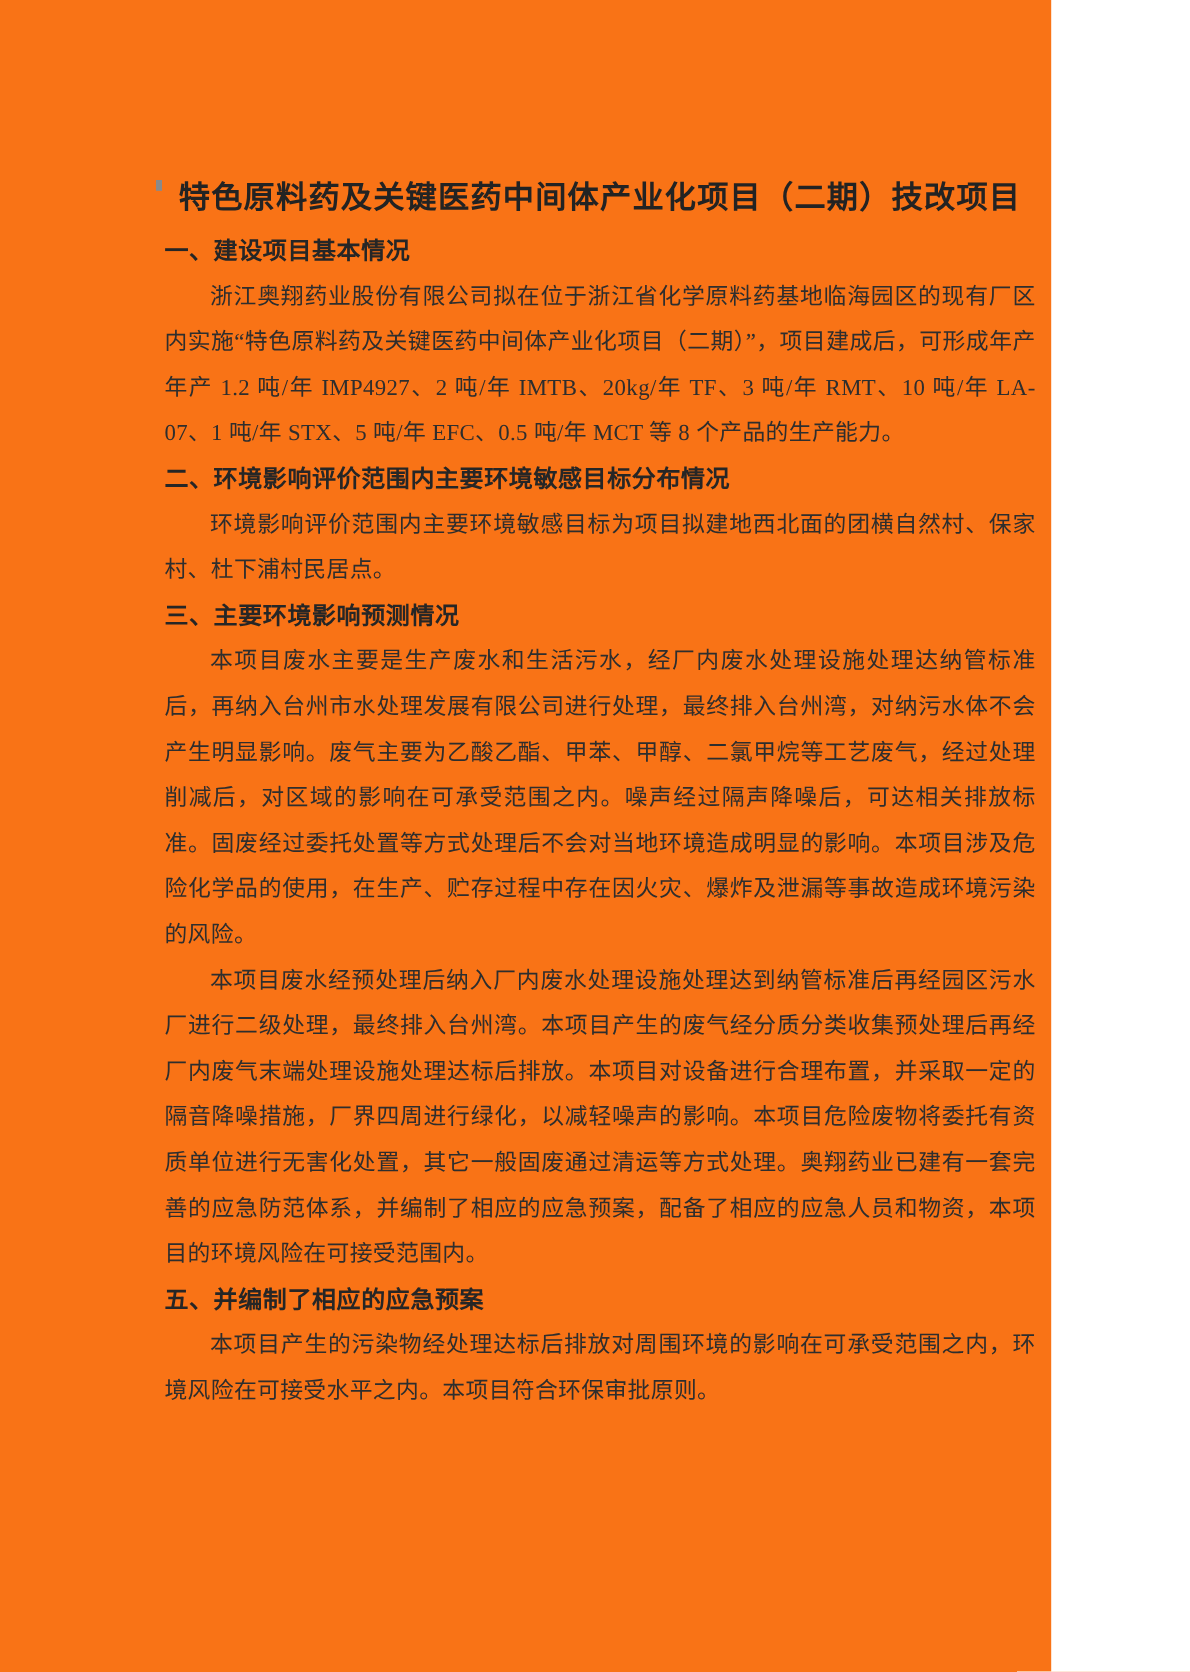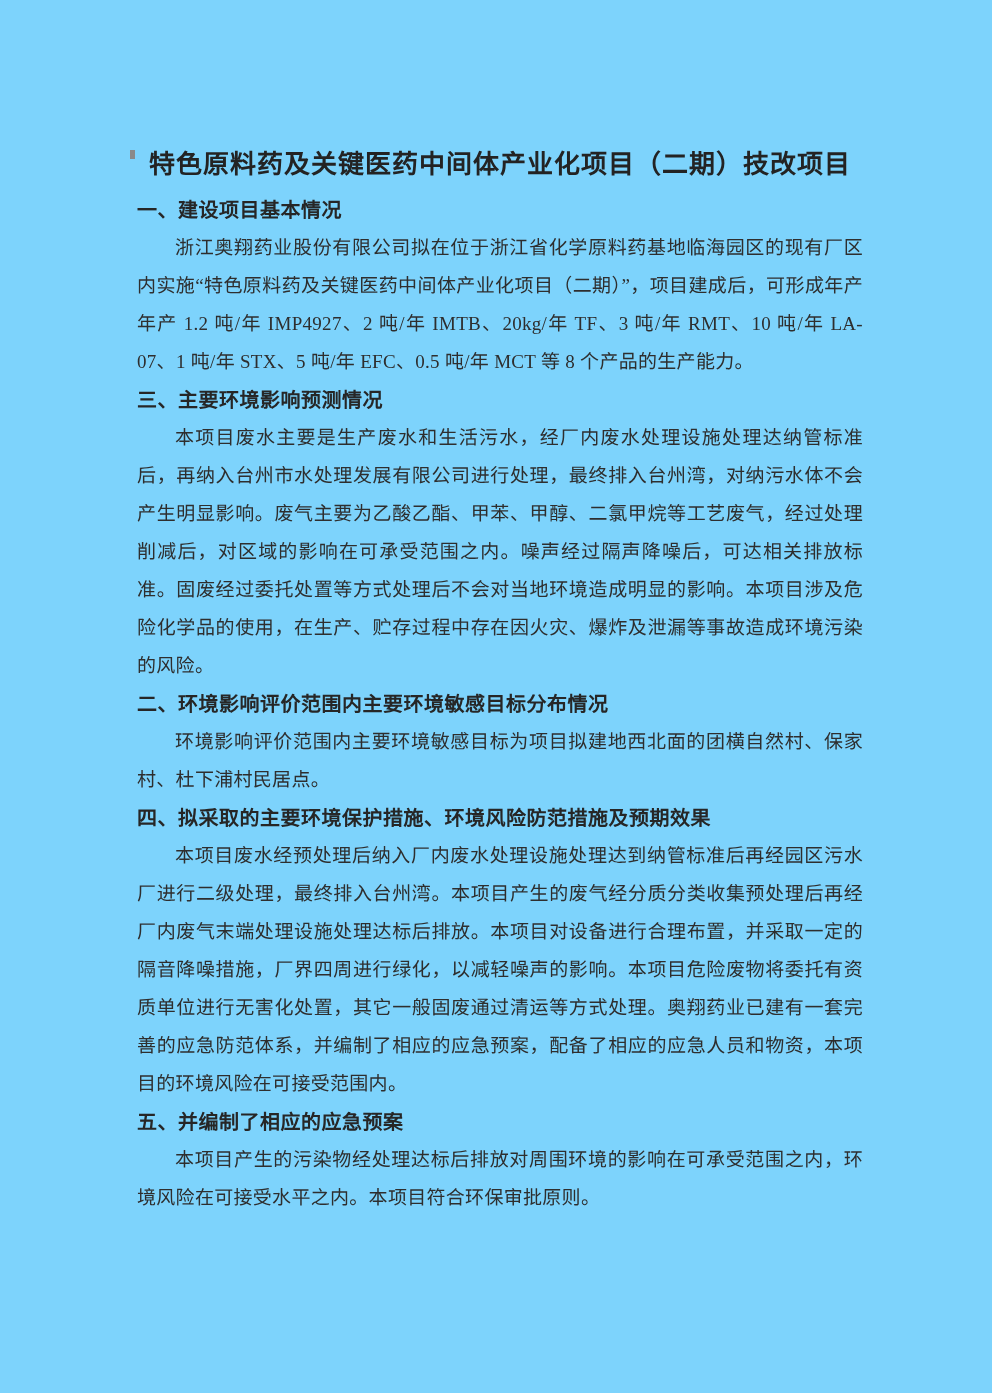--- a/index.html
+++ b/index.html
@@ -2,23 +2,23 @@
 <html lang="zh-CN"><head>
 <meta charset="utf-8">
 <style>
   html, body {
     margin: 0;
     padding: 0;
     background: #ffffff;
   }
   .page {
     position: relative;
-    width: 992px;
+    width: 876px;
     height: 1393px;
-    background: #7dd3fc;
+    background: #f97316;
     overflow: hidden;
     color: #2b2b2b;
   }
   .scan-artifact {
     position: absolute;
     left: 130px;
     top: 150px;
     width: 5px;
     height: 9px;
     background: #8a8a8a;
@@ -75,31 +75,30 @@
     </div>
 
     <div class="doc-body">
 
       <div>
         <div class="section-heading">一、建设项目基本情况</div>
         <p class="section-paragraph">浙江奥翔药业股份有限公司拟在位于浙江省化学原料药基地临海园区的现有厂区内实施“特色原料药及关键医药中间体产业化项目（二期）”，项目建成后，可形成年产年产 1.2 吨/年 IMP4927、2 吨/年 IMTB、20kg/年 TF、3 吨/年 RMT、10 吨/年 LA-07、1 吨/年 STX、5 吨/年 EFC、0.5 吨/年 MCT 等 8 个产品的生产能力。</p>
       </div>
 
       <div>
+        <div class="section-heading">二、环境影响评价范围内主要环境敏感目标分布情况</div>
+        <p class="section-paragraph">环境影响评价范围内主要环境敏感目标为项目拟建地西北面的团横自然村、保家村、杜下浦村民居点。</p>
+      </div>
+
+      <div>
         <div class="section-heading">三、主要环境影响预测情况</div>
         <p class="section-paragraph">本项目废水主要是生产废水和生活污水，经厂内废水处理设施处理达纳管标准后，再纳入台州市水处理发展有限公司进行处理，最终排入台州湾，对纳污水体不会产生明显影响。废气主要为乙酸乙酯、甲苯、甲醇、二氯甲烷等工艺废气，经过处理削减后，对区域的影响在可承受范围之内。噪声经过隔声降噪后，可达相关排放标准。固废经过委托处置等方式处理后不会对当地环境造成明显的影响。本项目涉及危险化学品的使用，在生产、贮存过程中存在因火灾、爆炸及泄漏等事故造成环境污染的风险。</p>
       </div>
 
       <div>
-        <div class="section-heading">二、环境影响评价范围内主要环境敏感目标分布情况</div>
-        <p class="section-paragraph">环境影响评价范围内主要环境敏感目标为项目拟建地西北面的团横自然村、保家村、杜下浦村民居点。</p>
-      </div>
-
-      <div>
-        <div class="section-heading">四、拟采取的主要环境保护措施、环境风险防范措施及预期效果</div>
         <p class="section-paragraph">本项目废水经预处理后纳入厂内废水处理设施处理达到纳管标准后再经园区污水厂进行二级处理，最终排入台州湾。本项目产生的废气经分质分类收集预处理后再经厂内废气末端处理设施处理达标后排放。本项目对设备进行合理布置，并采取一定的隔音降噪措施，厂界四周进行绿化，以减轻噪声的影响。本项目危险废物将委托有资质单位进行无害化处置，其它一般固废通过清运等方式处理。奥翔药业已建有一套完善的应急防范体系，并编制了相应的应急预案，配备了相应的应急人员和物资，本项目的环境风险在可接受范围内。</p>
       </div>
 
       <div>
         <div class="section-heading">五、并编制了相应的应急预案</div>
         <p class="section-paragraph">本项目产生的污染物经处理达标后排放对周围环境的影响在可承受范围之内，环境风险在可接受水平之内。本项目符合环保审批原则。</p>
       </div>
 
     </div>
   </div>

